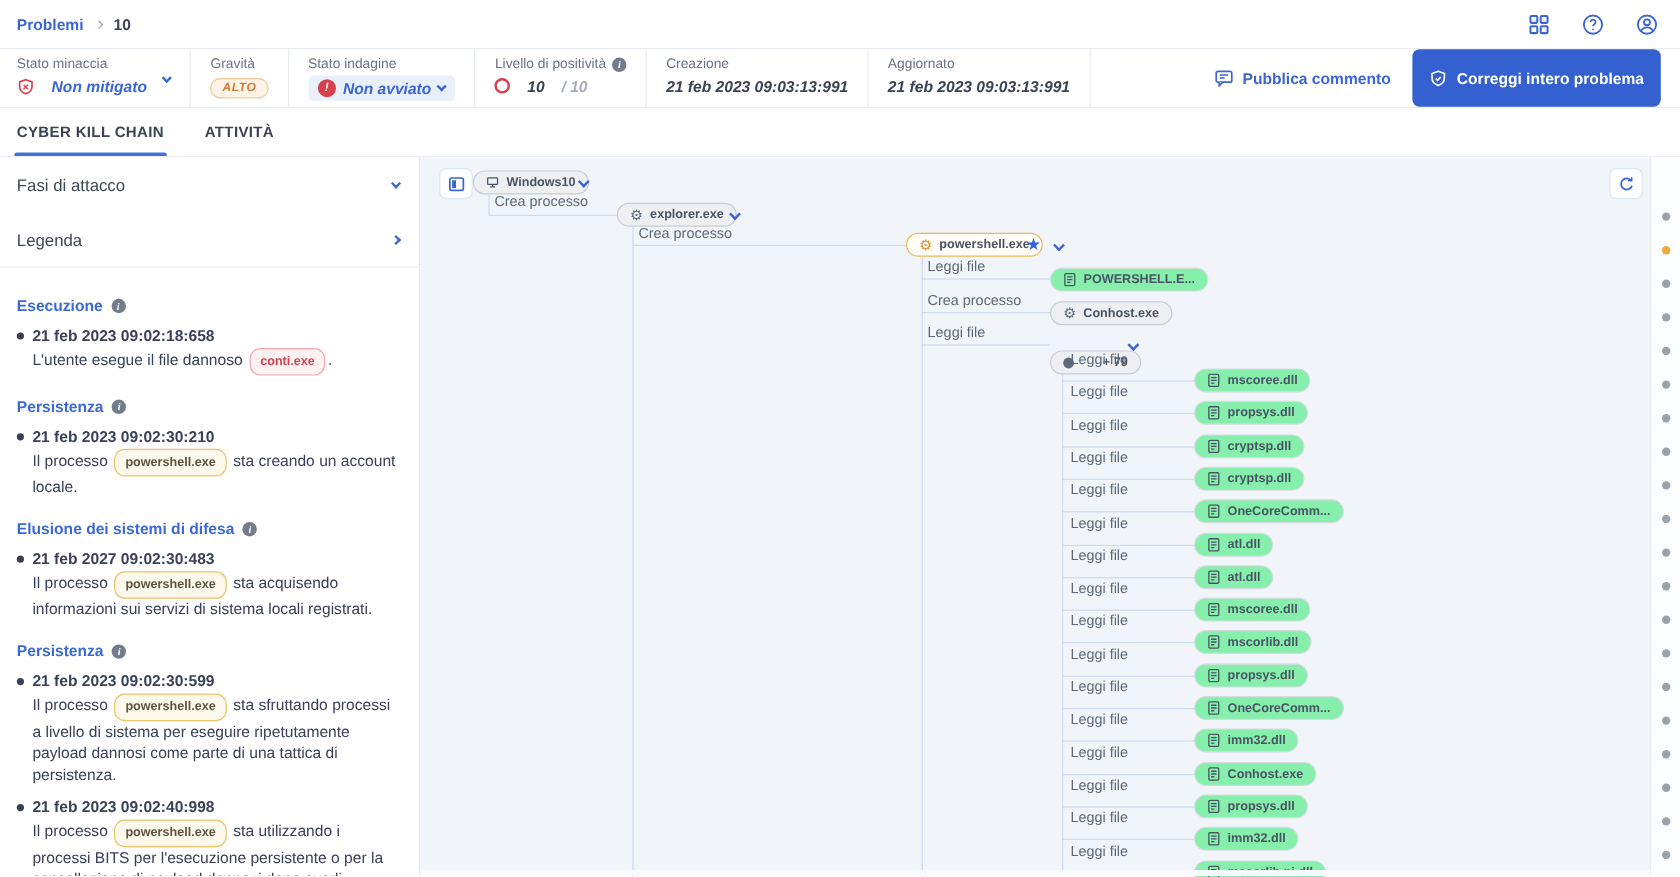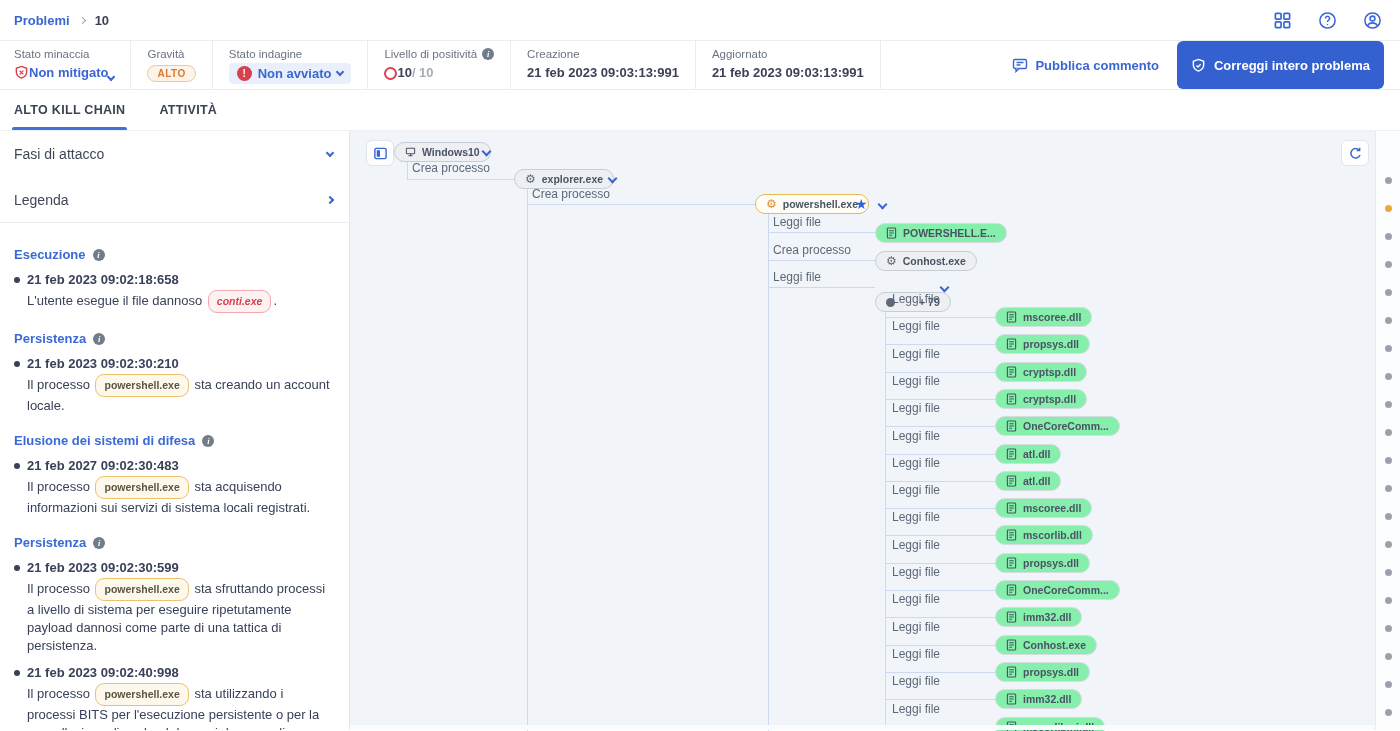--- a/index.html
+++ b/index.html
@@ -15,21 +15,21 @@
   .top-icons { display:flex; align-items:center; gap:26px; }
   .tico { width:19px; height:19px; color:#3b66d2; cursor:pointer; }
   .tico svg { width:100%; height:100%; display:block; }
 
   
   .statusbar { height:50px; border-top:1px solid #e9ecf1; border-bottom:1px solid #e9ecf1; display:flex; align-items:stretch; position:relative; background:#fff; }
   .sfield { padding:7px 16px 0 16px; border-right:1px solid #e9ecf1; }
   .sfield:first-child { padding-left:14px; }
   .sfield:last-of-type { border-right:none; }
   .slabel { font-size:11.5px; color:#6a7383; display:flex; align-items:center; gap:5px; }
-  .svalue { margin-top:5px; display:flex; align-items:flex-end; gap:0; font-size:13px; font-weight:bold; color:#3b4254; }
+  .svalue { margin-top:5px; display:flex; align-items:flex-start; gap:14px; font-size:13px; font-weight:bold; color:#3b4254;font-style:italic; }
   .blue-text { color:#3b66d2; }
   .chev-down { width:6px; height:6px; border-right:2px solid #3b66d2; border-bottom:2px solid #3b66d2; transform:rotate(45deg); margin-top:-3px; }
   .chev-right { width:6px; height:6px; border-right:2px solid #3b66d2; border-bottom:2px solid #3b66d2; transform:rotate(-45deg); }
   .badge-alto { font-size:10px; font-weight:bold; letter-spacing:.5px; color:#d87a33; background:#fdf3e7; border:1px solid #f0c79a; border-radius:9px; padding:2px 9px; }
   .pill-select { background:#e9f0fb; border-radius:4px; padding:3px 8px; display:flex; align-items:center; gap:6px; cursor:pointer; }
   .ico-shield-x, .ico-excl { width:15px; height:15px; }
   .ico-excl { background:#d6414d; border-radius:50%; color:#fff; font-size:10px; font-weight:bold; display:flex; align-items:center; justify-content:center; }
   .ring { width:13px; height:13px; border:2.5px solid #d6414d; border-radius:50%; }
   .dim { color:#a6adba; font-weight:bold; }
   .info-dot { width:12px; height:12px; background:#737c8b; color:#fff; border-radius:50%; font-size:8.5px; font-weight:bold; display:inline-flex; align-items:center; justify-content:center; font-family:"Liberation Serif", serif; font-style:italic; }
@@ -51,21 +51,21 @@
   .lp-row { height:46px; display:flex; align-items:center; justify-content:space-between; padding:0 16px 0 14px; cursor:pointer; }
   .lp-row.bordered { border-bottom:1px solid #e9ecf1; }
   .lp-title { font-size:14px; color:#3f4757; }
   .lp-body { padding:6px 16px 0 14px; }
   .sec-title { display:flex; align-items:center; gap:7px; font-size:13px; font-weight:bold; color:#3b6ad4; margin-top:18px; }
   .event { margin-top:10px; }
   .event-time { position:relative; padding-left:13px; font-size:13px; font-weight:bold; color:#39415a; }
   .bullet { position:absolute; left:0; top:5px; width:6px; height:6px; border-radius:50%; background:#39415a; }
   .event-text { padding-left:13px; font-size:13px; color:#39415a; line-height:18px; margin-top:3px; }
   .ipill { display:inline-block; font-size:10.5px; font-weight:bold; border-radius:9px; padding:1px 8px 2px; margin:0 2px; vertical-align:baseline; cursor:pointer; }
-  .ipill.red { color:#d6414d; background:#fdf1f2; border:1px solid #f0a7ad;font-style:italic; }
+  .ipill.red { color:#d6414d; background:#fdf1f2; border:1px solid #f0a7ad; }
   .ipill.amber { color:#5c5340; background:#fdf8ec; border:1px solid #ecc36a; }
 
   
   .graph { position:absolute; left:350px; top:0; width:1025px; height:100%; background:#f1f5fa; }
   .gline { position:absolute; background:#cdd9ef; }
   .v { width:1px; } .h { height:1px; }
   .gbtn { position:absolute; width:28px; height:26px; background:#fff; border:1px solid #dfe5ec; border-radius:6px; display:flex; align-items:center; justify-content:center; color:#3b66d2; cursor:pointer; }
   .gbtn svg { width:15px; height:15px; }
   .gnode { position:absolute; height:20px; display:inline-flex; align-items:center; gap:6px; padding:0 10px; border-radius:10px; font-size:10.5px; font-weight:bold; color:#4a5364; background:#edeff2; border:1px solid #c7cdd5; cursor:pointer; white-space:nowrap; }
   .gnode.file { background:#86efac; border-color:#d6dbe2; }
@@ -179,21 +179,21 @@
       <svg viewBox="0 0 16 16" fill="none" stroke="#fff" stroke-width="1.5">
           <path d="M8 1.5l5.5 2v4c0 3.2-2.3 5.4-5.5 6.5C4.8 12.9 2.5 10.7 2.5 7.5v-4z"></path>
           <path d="M5.8 8l1.6 1.6 2.9-3"></path>
         </svg>
       <span>Correggi intero problema</span>
     </button>
   </div>
 </div>
 
 <div class="tabbar">
-  <div class="tab active">ALTO KILL CHAIN</div>
+  <div class="tab active">CYBER KILL CHAIN</div>
   <div class="tab">ATTIVITÀ</div>
 </div>
 
 <div class="content">
 
   <div class="left-panel">
     <div class="lp-row">
       <span class="lp-title">Fasi di attacco</span>
       <span class="chev-down"></span>
     </div>

